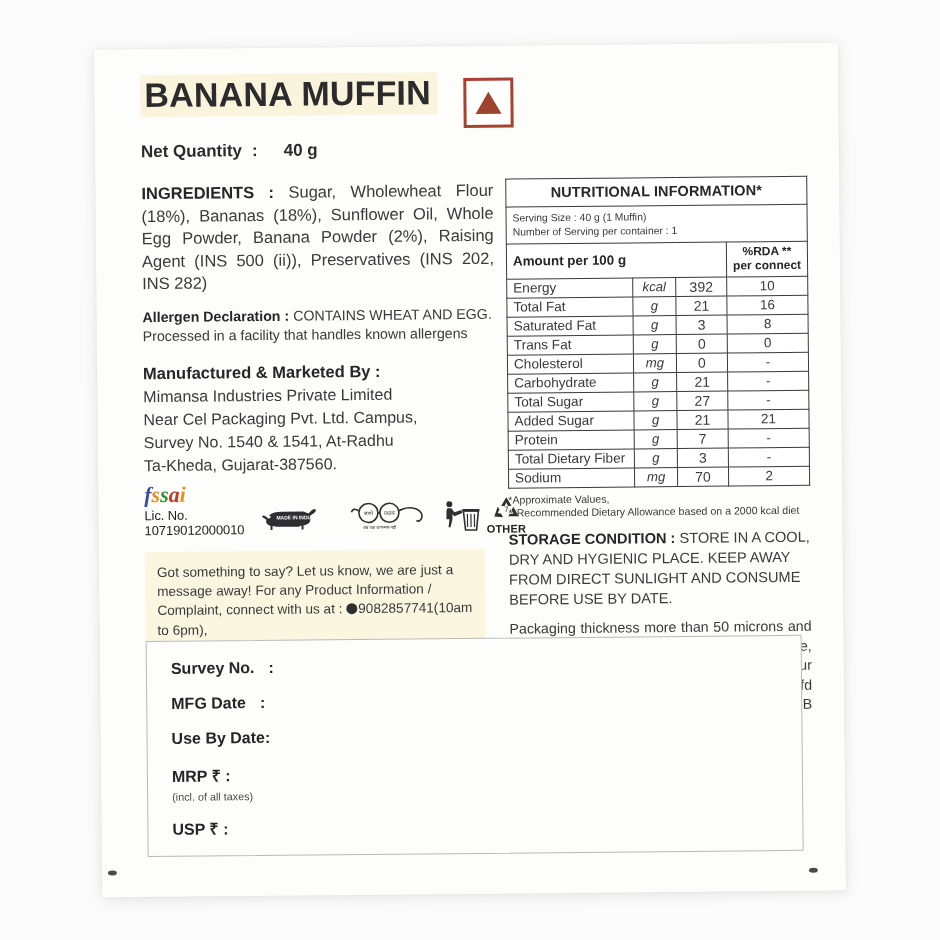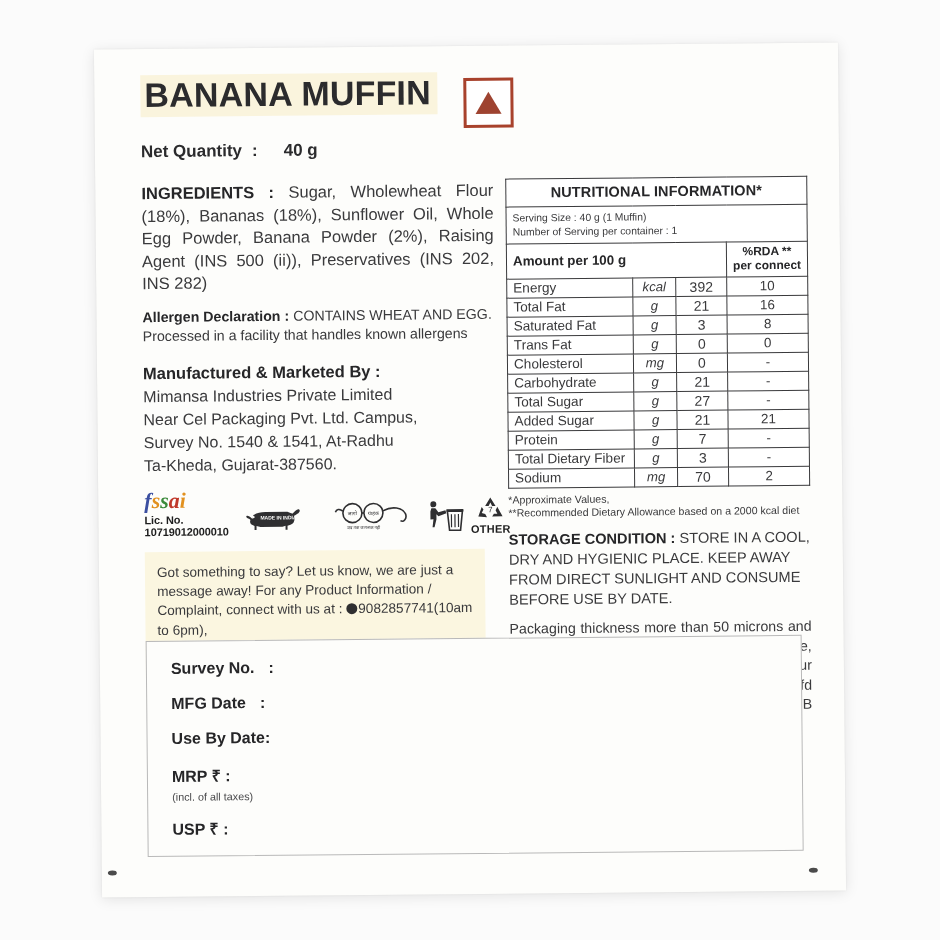--- a/index.html
+++ b/index.html
@@ -63,21 +63,21 @@
 
   
   .logos{display:flex;align-items:flex-end;margin-top:18px;height:42px;}
   .fssai{width:118px;}
   .fssai .word{font-family:"Liberation Serif",serif;font-style:italic;font-weight:bold;font-size:22px;line-height:1;}
   .fssai .word .f{color:#3b4fa0;}
   .fssai .word .s1{color:#e2911f;}
   .fssai .word .s2{color:#3b8a3b;}
   .fssai .word .a{color:#c0392b;}
   .fssai .word .i{color:#e2911f;}
-  .fssai .lic{font-size:11px;font-weight:bold;color:#1e1e1e;margin-top:2px;letter-spacing:-.1px;}
+  .fssai .lic{font-size:13px;font-weight:normal;color:#1e1e1e;margin-top:2px;letter-spacing:-.1px;}
   .lion{margin-left:16px;width:74px;}
   .glasses{margin-left:14px;width:78px;}
   .bin{margin-left:16px;width:38px;}
   .recyc{margin-left:4px;width:44px;text-align:center;}
   .recyc .lbl{font-size:11px;font-weight:bold;letter-spacing:.2px;color:#1e1e1e;margin-top:-2px;}
 
   
   .contact{
     margin-top:14px;background:#fbf6e0;
     padding:11px 12px 12px 12px;font-size:13.6px;line-height:1.42;color:#3a3a3c;

